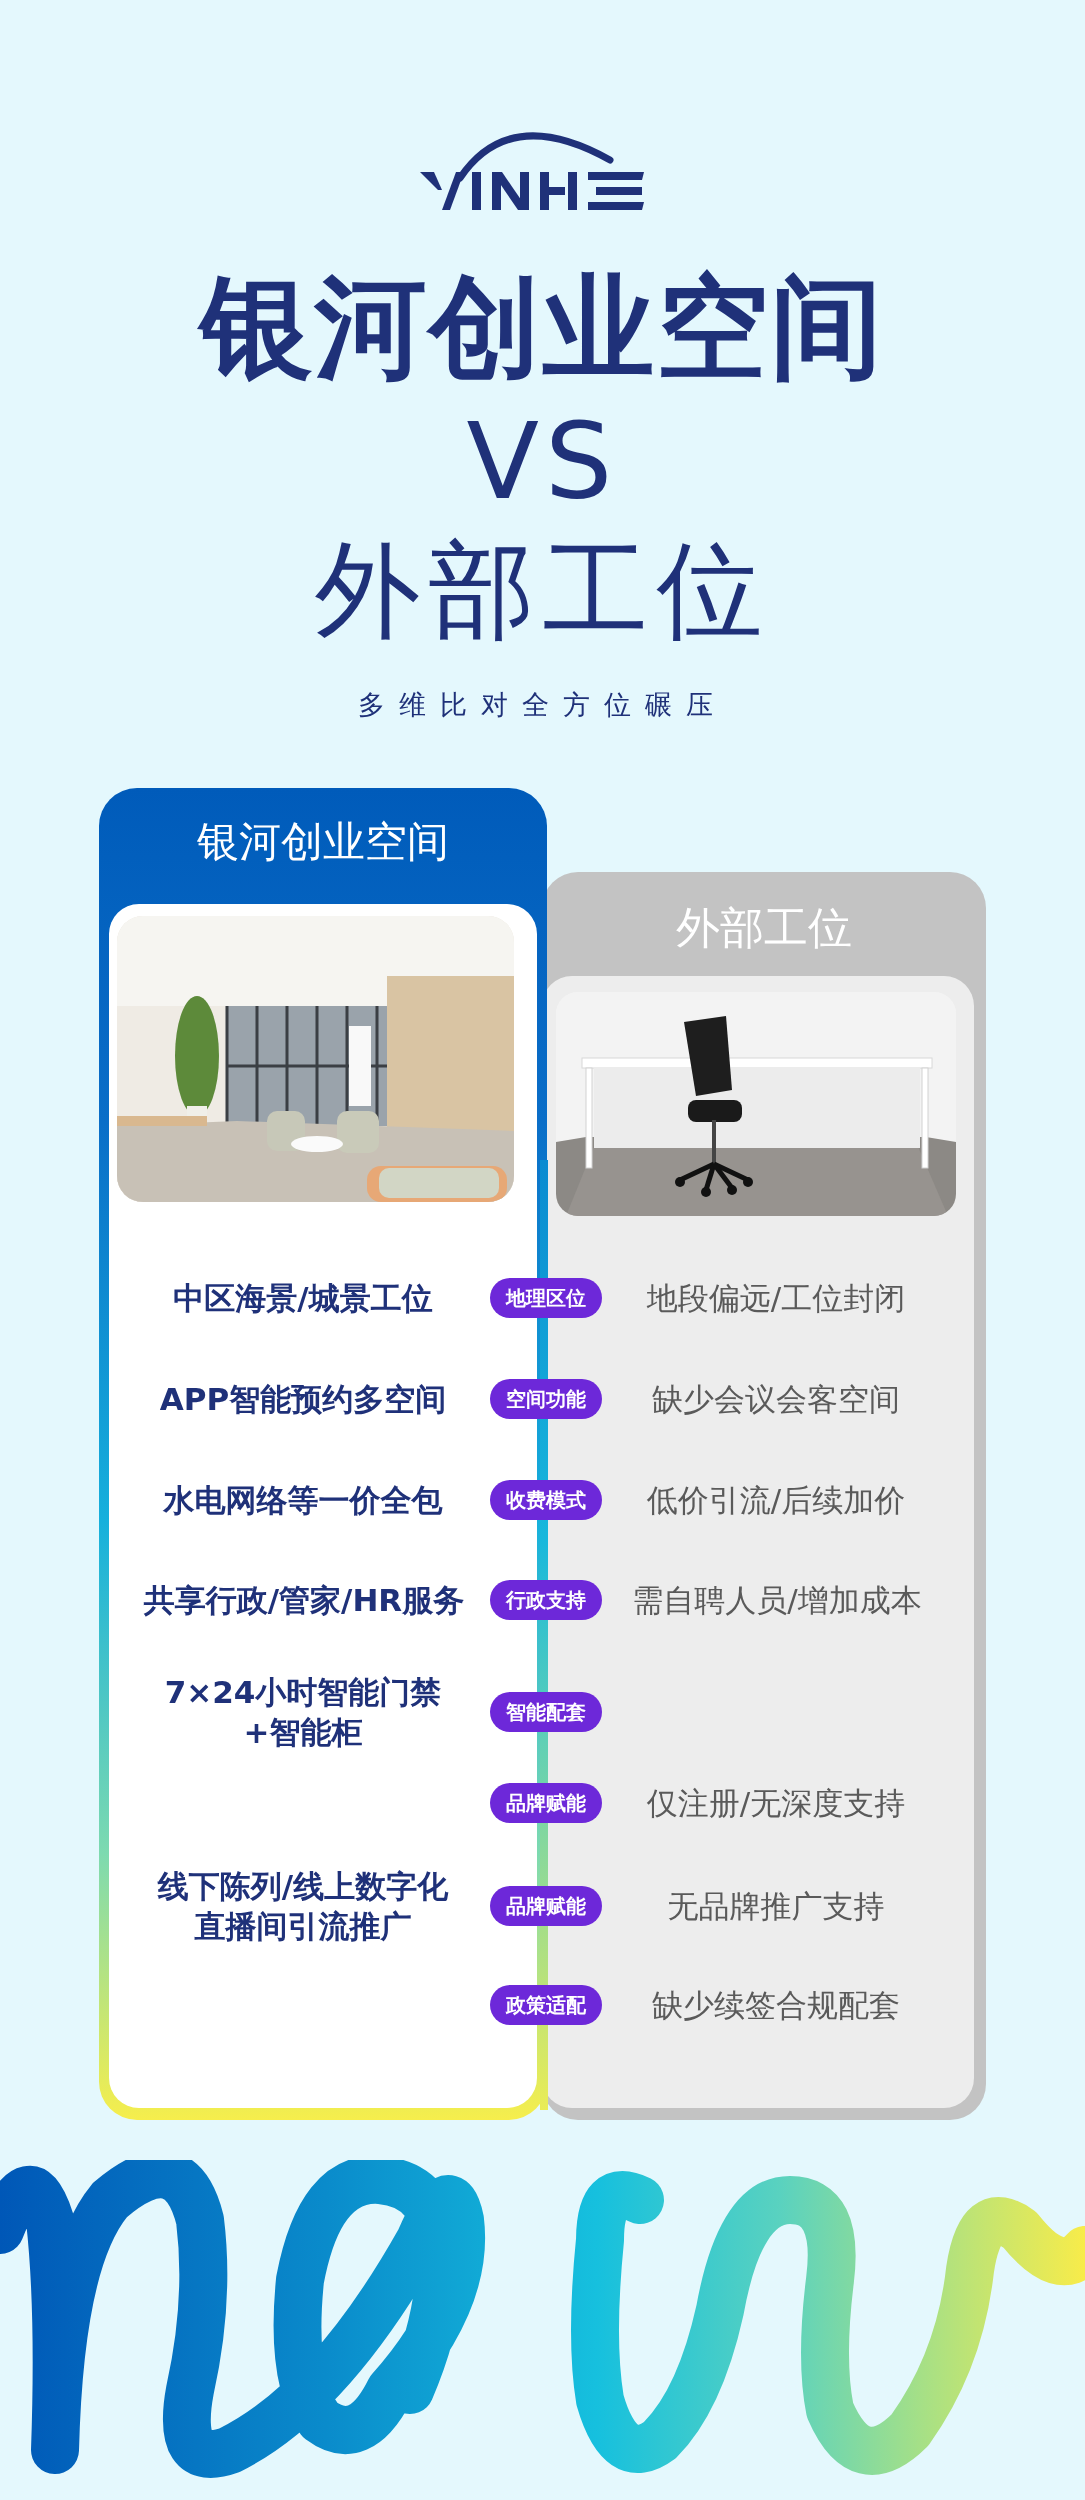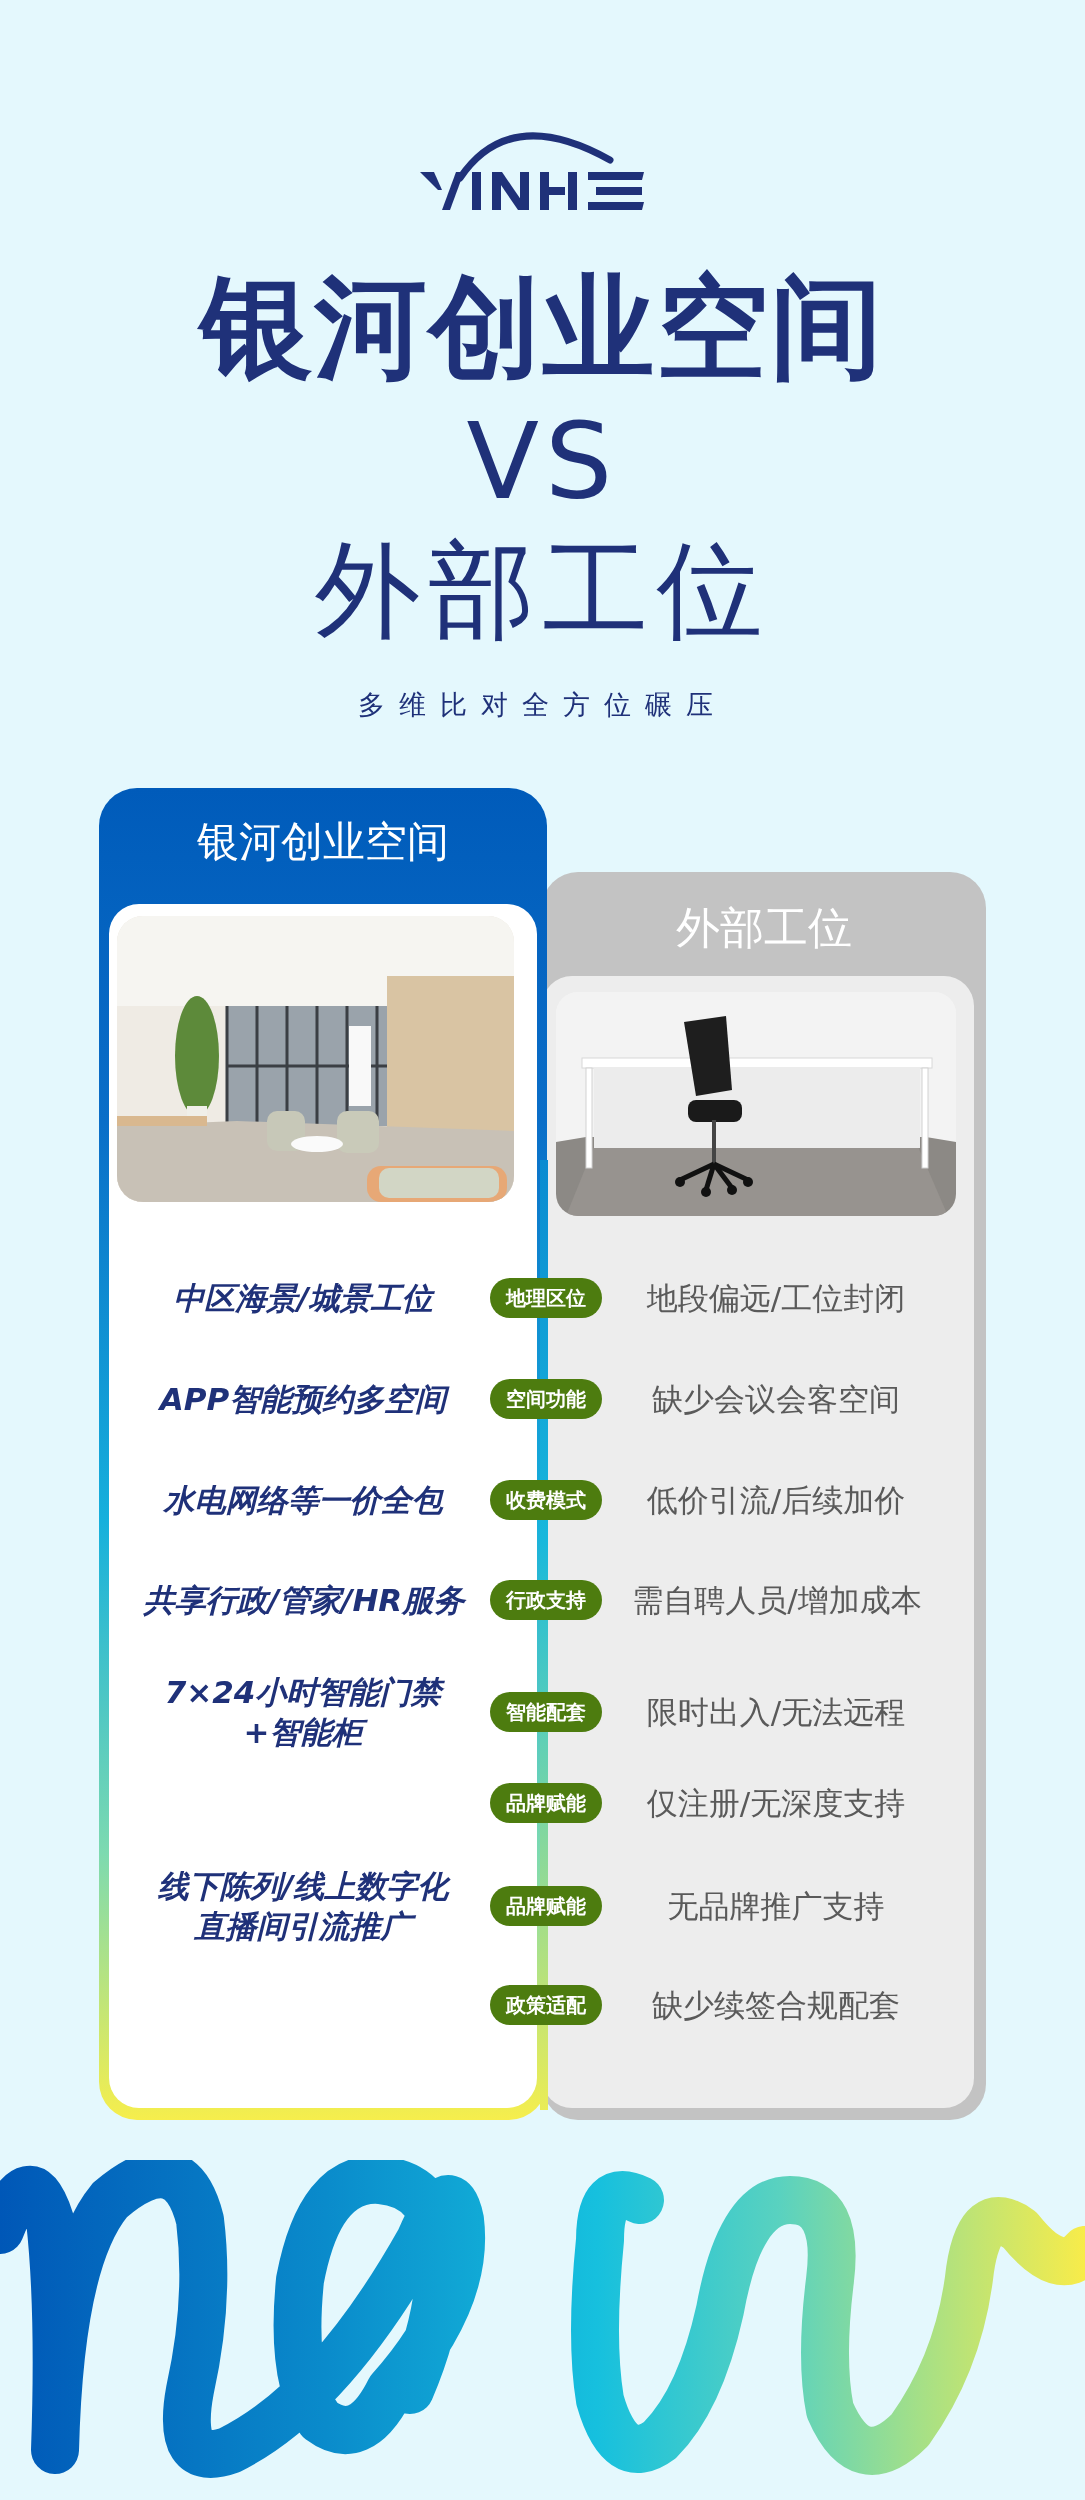--- a/index.html
+++ b/index.html
@@ -77,30 +77,30 @@
     position: absolute; left: 540px; top: 1160px; width: 8px; height: 950px;
     background: linear-gradient(180deg, #0a8bd1 0%, #18b8dc 40%, #5ccfb8 60%, #b4e17e 85%, #eaec56 100%);
   }
 
   .row {
     position: absolute; left: 0; width: 1085px; height: 80px;
   }
   .row .left-text {
     position: absolute; left: 118px; width: 370px; text-align: center;
     color: #1f3179; font-size: 31px; font-weight: bold; line-height: 40px;
-    top: 50%; transform: translateY(-50%); font-style: italic;
+    top: 50%; transform: translateY(-50%);
   }
   .row .right-text {
     position: absolute; left: 612px; width: 328px; text-align: center;
     color: #5a5a5a; font-size: 31px; line-height: 40px;
     top: 50%; transform: translateY(-50%);
   }
   .row .badge {
     position: absolute; left: 490px; width: 112px; height: 40px; border-radius: 20px;
-    background: #4d7c0f; color: #ffffff; font-size: 20px; font-weight: bold;
+    background: #6d28d9; color: #ffffff; font-size: 20px; font-weight: bold;
     text-align: center; line-height: 40px; top: 50%; transform: translateY(-50%);
   }
 
   .new-art { position: absolute; left: 0; top: 2160px; width: 1085px; height: 340px; }
 </style>
 </head>
 <body>
 
 <div class="logo">
   <svg width="246" height="100" viewBox="0 0 246 100">
@@ -210,21 +210,20 @@
 </div>
 <div class="row" style="top:1560px">
   <div class="left-text" style="left:104px;width:400px;">共享行政/管家/HR服务</div>
   <div class="badge">行政支持</div>
   <div class="right-text" style="left:606px;width:342px;">需自聘人员/增加成本</div>
 </div>
 <div class="row" style="top:1662px;height:100px">
   <div class="left-text" style="white-space:pre-line">7×24小时智能门禁
 +智能柜</div>
   <div class="badge">智能配套</div>
-  <div class="right-text">限时出入/无法远程</div>
 </div>
 <div class="row" style="top:1763px">
   <div class="badge">品牌赋能</div>
   <div class="right-text">仅注册/无深度支持</div>
 </div>
 <div class="row" style="top:1856px;height:100px">
   <div class="left-text" style="white-space:pre-line">线下陈列/线上数字化
 直播间引流推广</div>
   <div class="badge">品牌赋能</div>
   <div class="right-text">无品牌推广支持</div>

